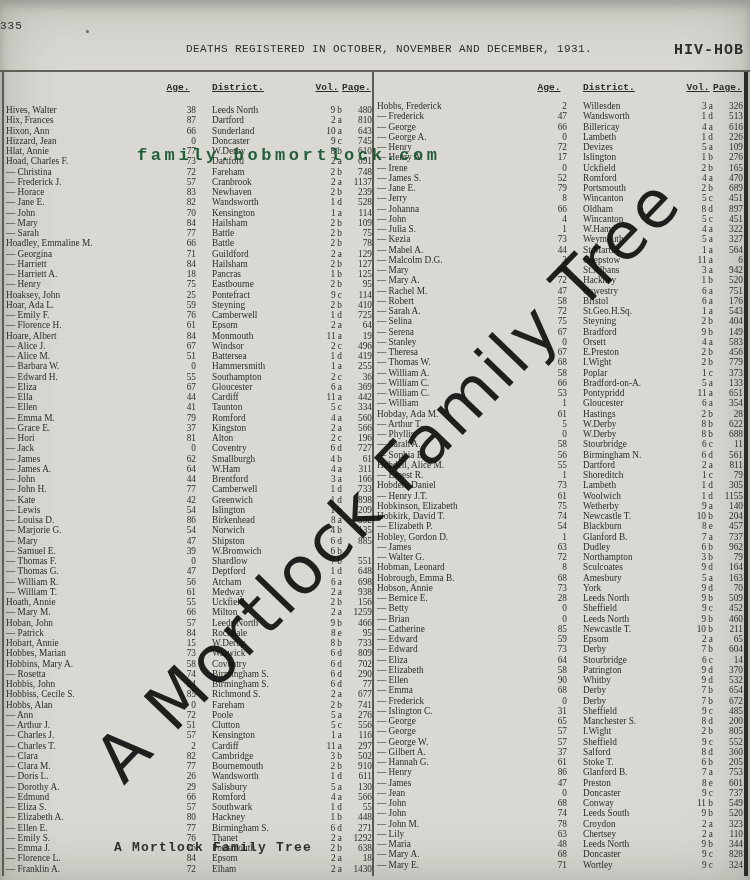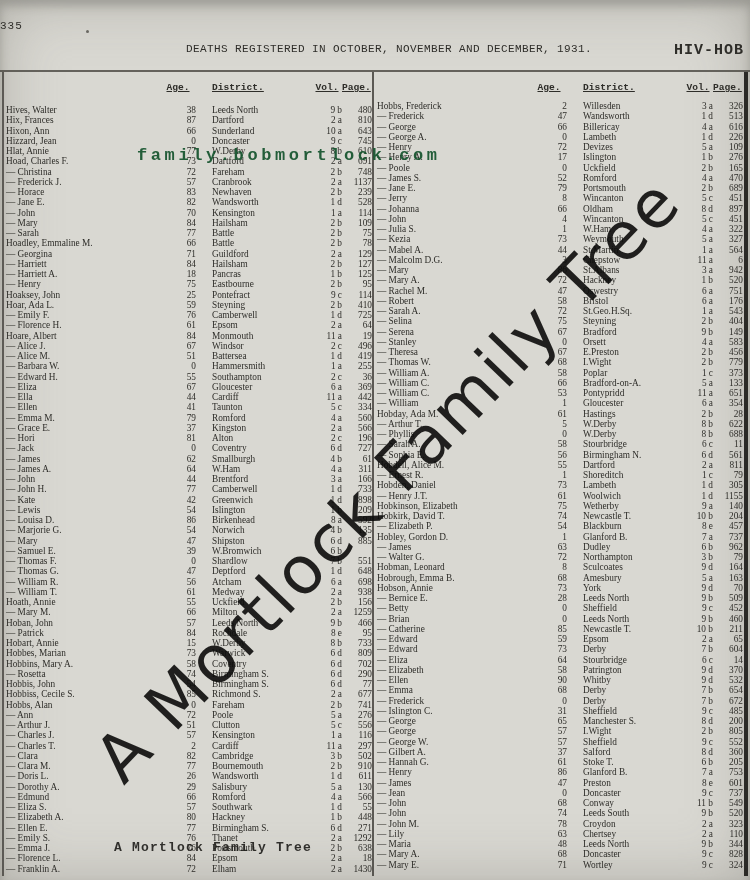--- a/index.html
+++ b/index.html
@@ -640,21 +640,21 @@
         <span class="c-page">109</span>
       </div>
       <div class="row">
         <span class="c-name">— Henry A.</span>
         <span class="c-age">17</span>
         <span class="c-district">Islington</span>
         <span class="c-vol">1 b</span>
         <span class="c-page">276</span>
       </div>
       <div class="row">
-        <span class="c-name">— Poole</span>
+        <span class="c-name">— Irene</span>
         <span class="c-age">0</span>
         <span class="c-district">Uckfield</span>
         <span class="c-vol">2 b</span>
         <span class="c-page">165</span>
       </div>
       <div class="row">
         <span class="c-name">— James S.</span>
         <span class="c-age">52</span>
         <span class="c-district">Romford</span>
         <span class="c-vol">4 a</span>

